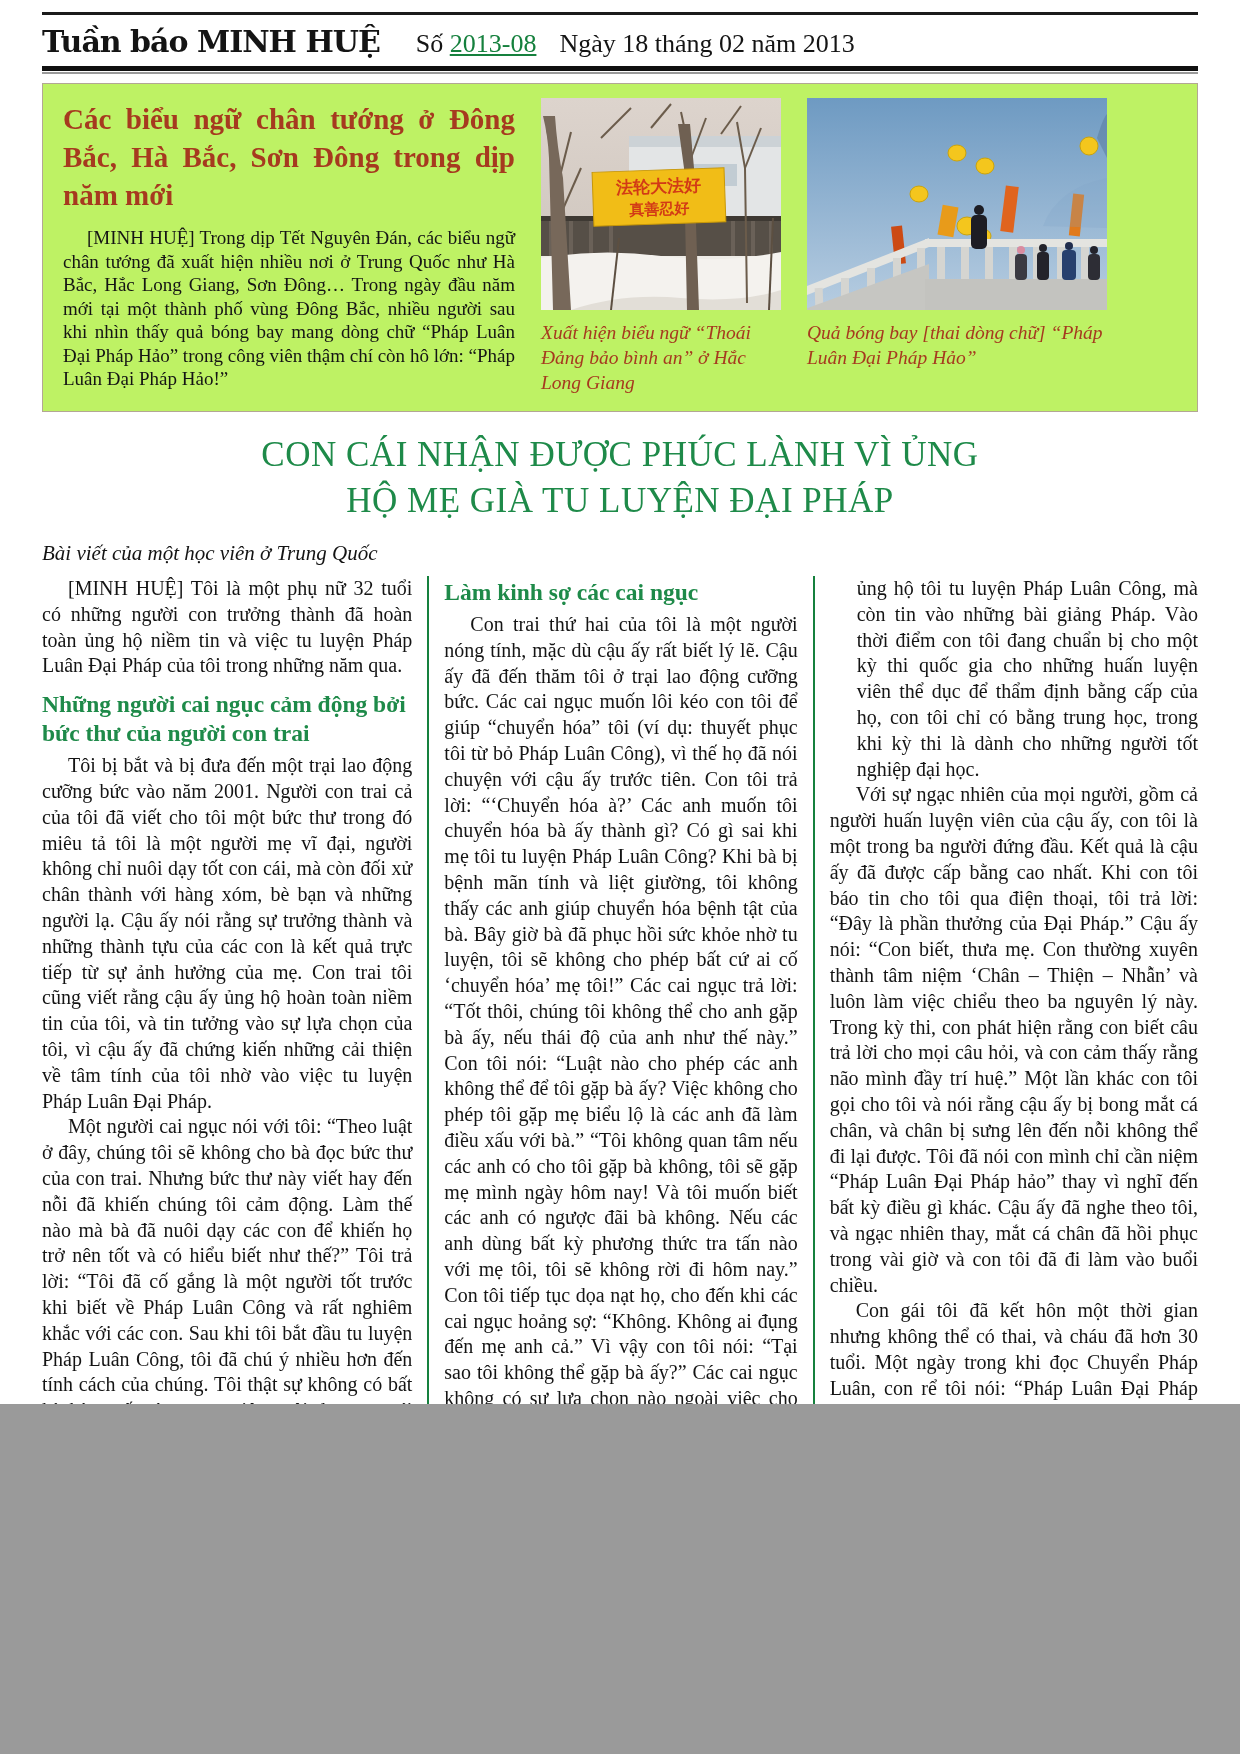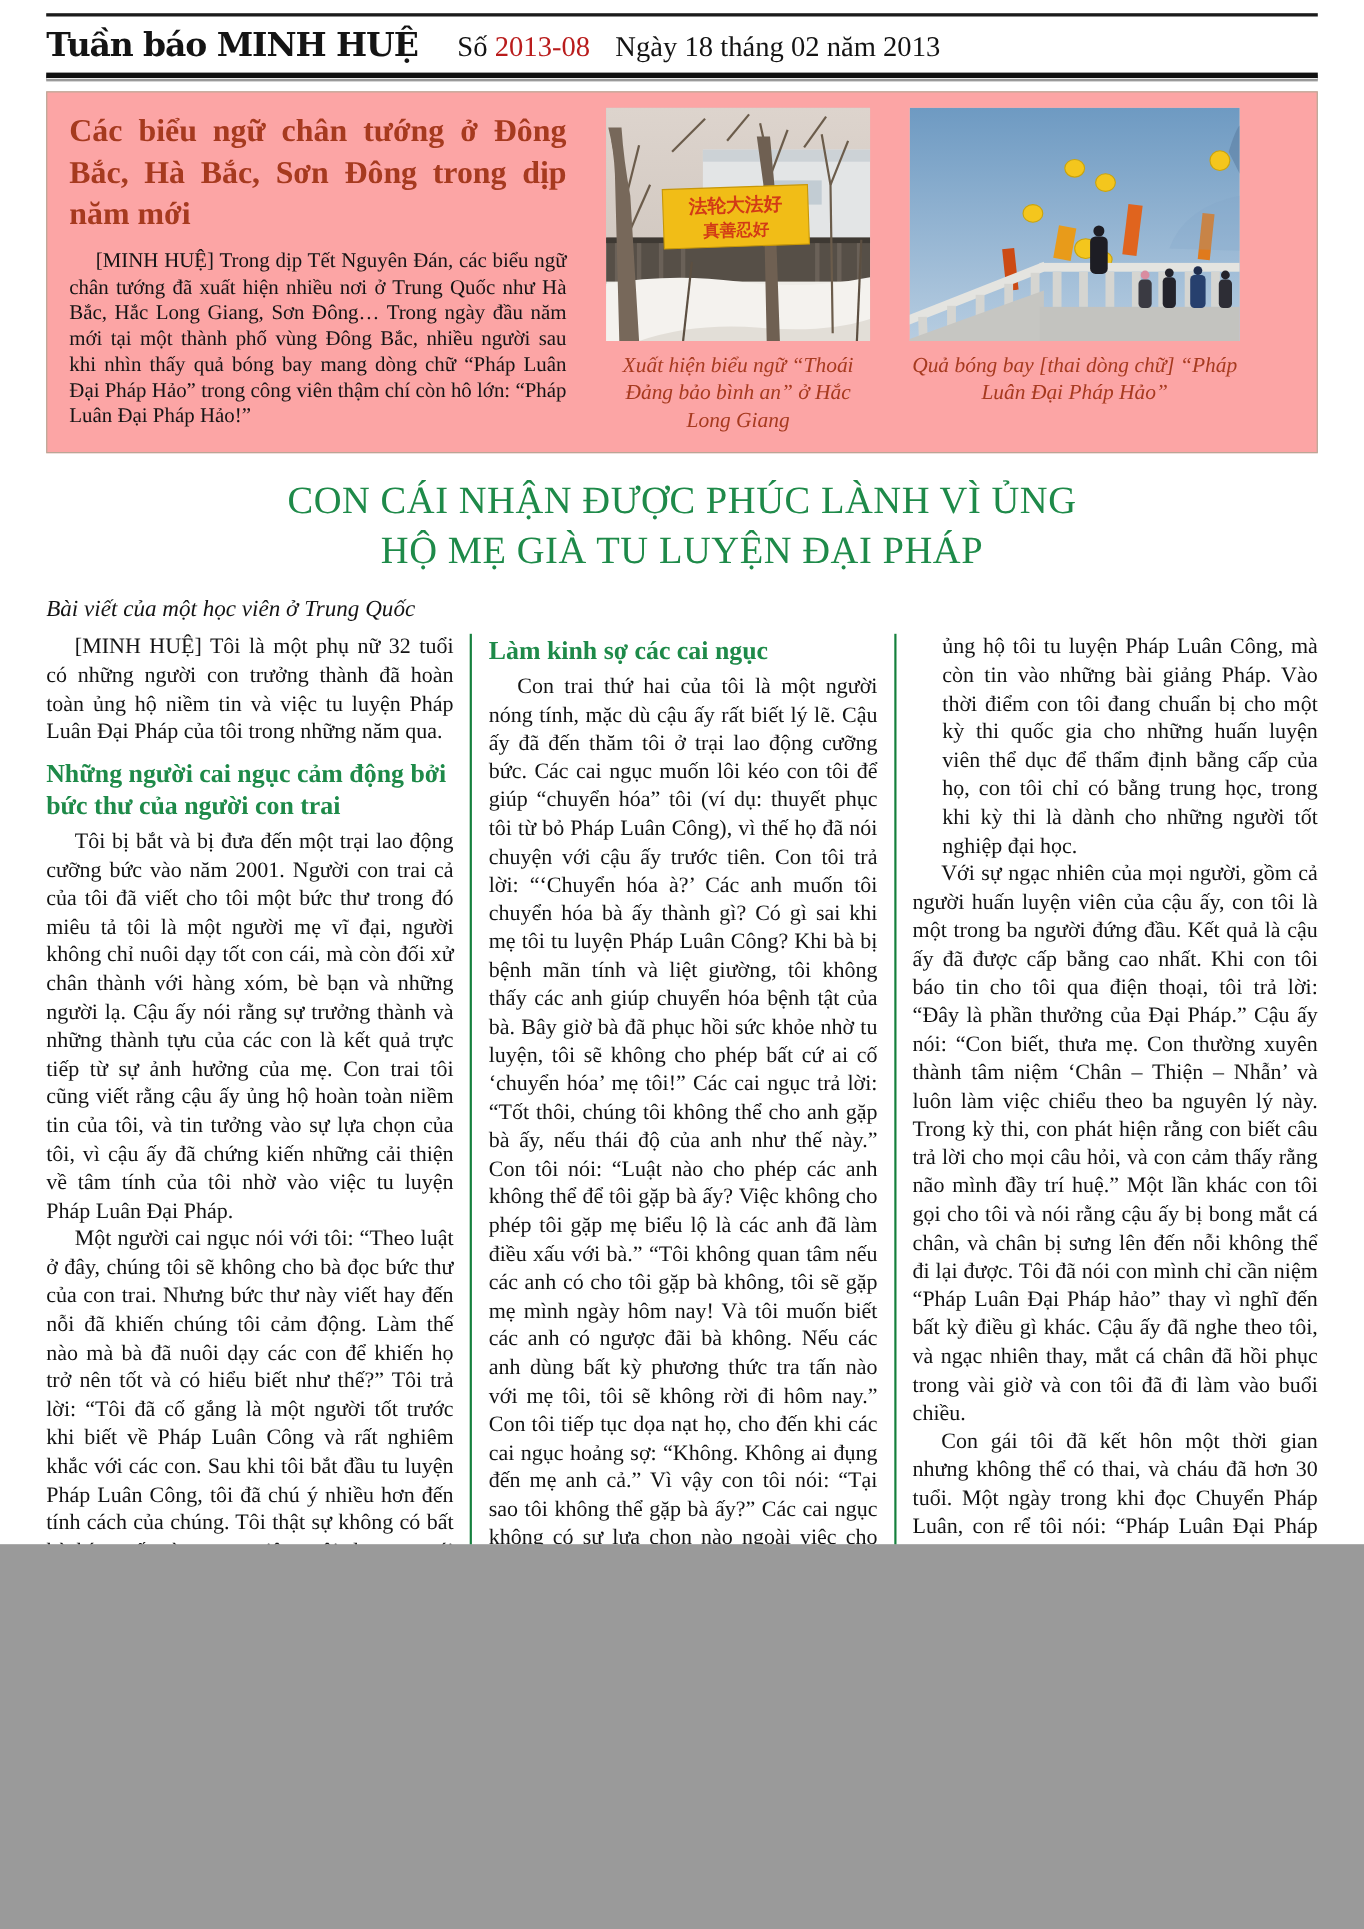--- a/index.html
+++ b/index.html
@@ -6,39 +6,39 @@
   .page{
     position:relative;width:1240px;height:1404px;margin:0 auto;
     background:#ffffff;overflow:hidden;
     font-family:"Liberation Serif",serif;color:#141414;
   }
   .top-rule{margin:12px 42px 0;height:3px;background:#1b1b1b;}
   .header{margin:0 42px;display:flex;align-items:baseline;gap:36px;padding:9px 0 7px;}
   .masthead{font-family:"DejaVu Serif",serif;font-weight:bold;font-size:30px;letter-spacing:-1px;white-space:nowrap;}
   .issue{font-size:26px;white-space:nowrap;}
   .issue .sp{display:inline-block;width:10px;}
-  .issue-number{color:#b91c1c;}
+  .issue-number{color:#15803d;text-decoration:underline;}
   .header-rule{margin:0 42px;height:5px;background:#101010;border-bottom:1px solid #fff;box-shadow:0 2px 0 #9a9a9a;}
 
   
   .feature-box{
-    margin:11px 42px 0;background:#fca5a5;border:1px solid #b3a795;
-    padding:14px 20px 16px;display:flex;gap:36px;box-sizing:border-box;
+    margin:11px 42px 0;background:#bef264;border:1px solid #b3a795;
+    padding:14px 20px 16px;display:flex;gap:26px;box-sizing:border-box;
   }
   .feature-text{width:452px;flex:0 0 452px;}
   .feature-title{
     color:#a63a1f;font-weight:bold;font-size:29px;line-height:38px;
     text-align:justify;margin:2px 0 12px;
   }
   .feature-body{font-size:19px;line-height:23.5px;text-align:justify;text-indent:24px;}
   .photo-block{flex:0 0 auto;}
   .photo-block .photo{display:block;background:#ccc;}
   .photo-caption{
     margin-top:10px;color:#a63a1f;font-style:italic;font-size:19.5px;
-    line-height:25px;text-align:center;
+    line-height:25px;
   }
 
   
   .article-title{
     margin:20px 70px 0;text-align:center;color:#1e8a49;
     font-size:35px;line-height:46px;font-weight:normal;letter-spacing:.5px;
   }
   .byline{margin:16px 42px 0;font-style:italic;font-size:21px;line-height:26px;}
   .columns{margin:10px 42px 0;display:flex;align-items:stretch;height:1080px;overflow:hidden;}
   .col{

